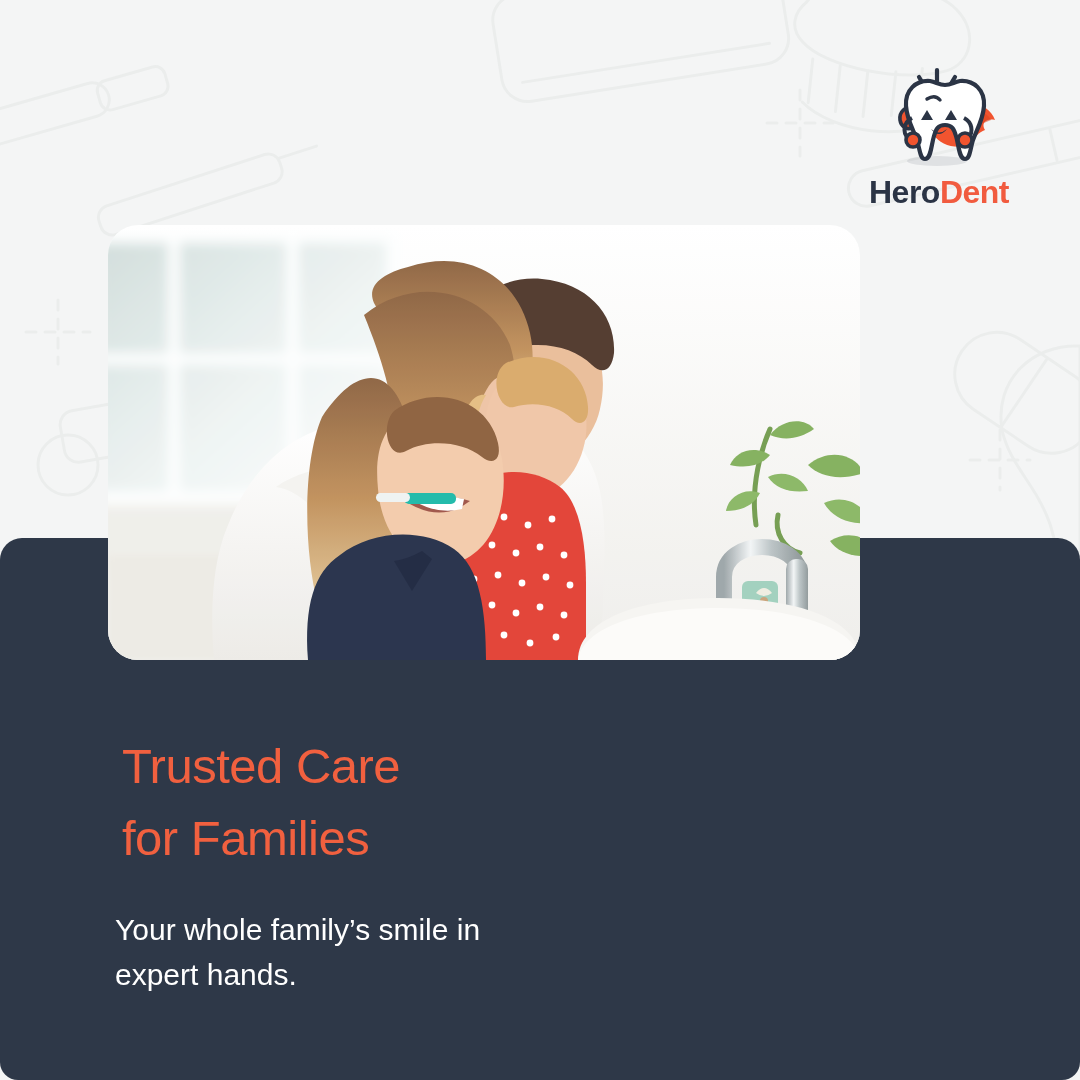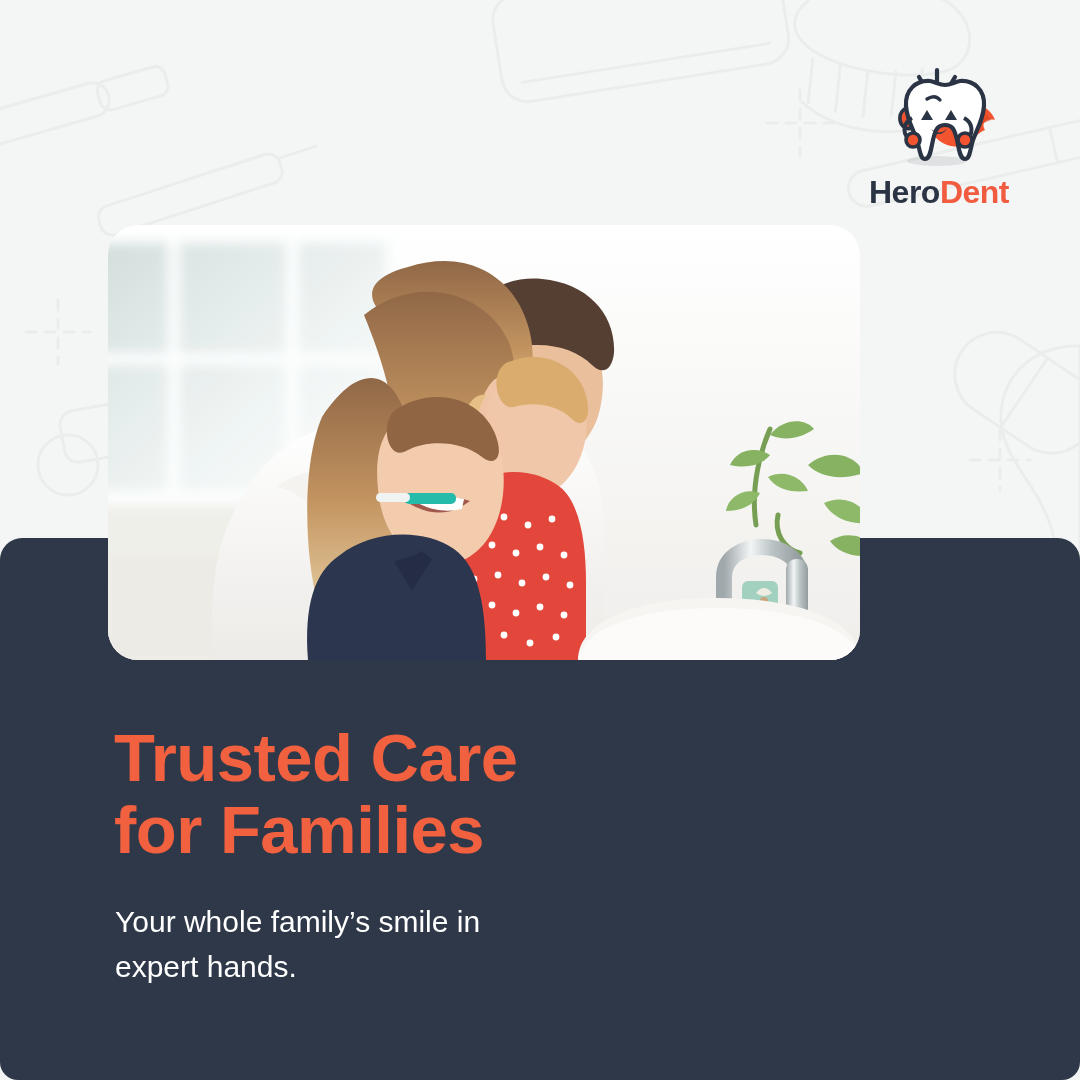--- a/index.html
+++ b/index.html
@@ -47,22 +47,22 @@
     border-radius:30px;overflow:hidden;
     background:#eef1f0;
   }
   .photo{position:absolute;inset:0;}
   .photo svg{display:block;width:752px;height:435px;}
 
   
   .copy{position:absolute;left:110px;top:718px;width:600px;}
   .headline{
     color:#f1603f;
-    font-size:67px;font-weight:bold;line-height:72px;
-    letter-spacing:-.5px;margin:4px;white-space:pre-line;
+    font-size:49px;font-weight:normal;line-height:72px;
+    letter-spacing:-.5px;margin:12px;white-space:pre-line;
   }
   .subhead{
     color:#ffffff;
     font-size:30px;font-weight:normal;line-height:45px;
     margin:33px 0 0 5px;white-space:pre-line;
   }
 </style>
 </head>
 <body>
 

